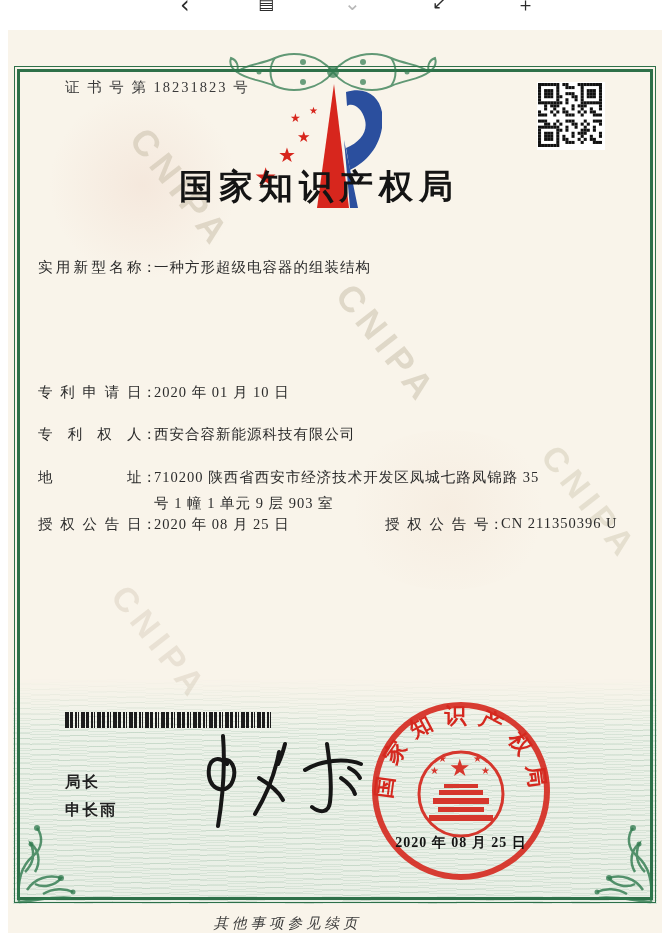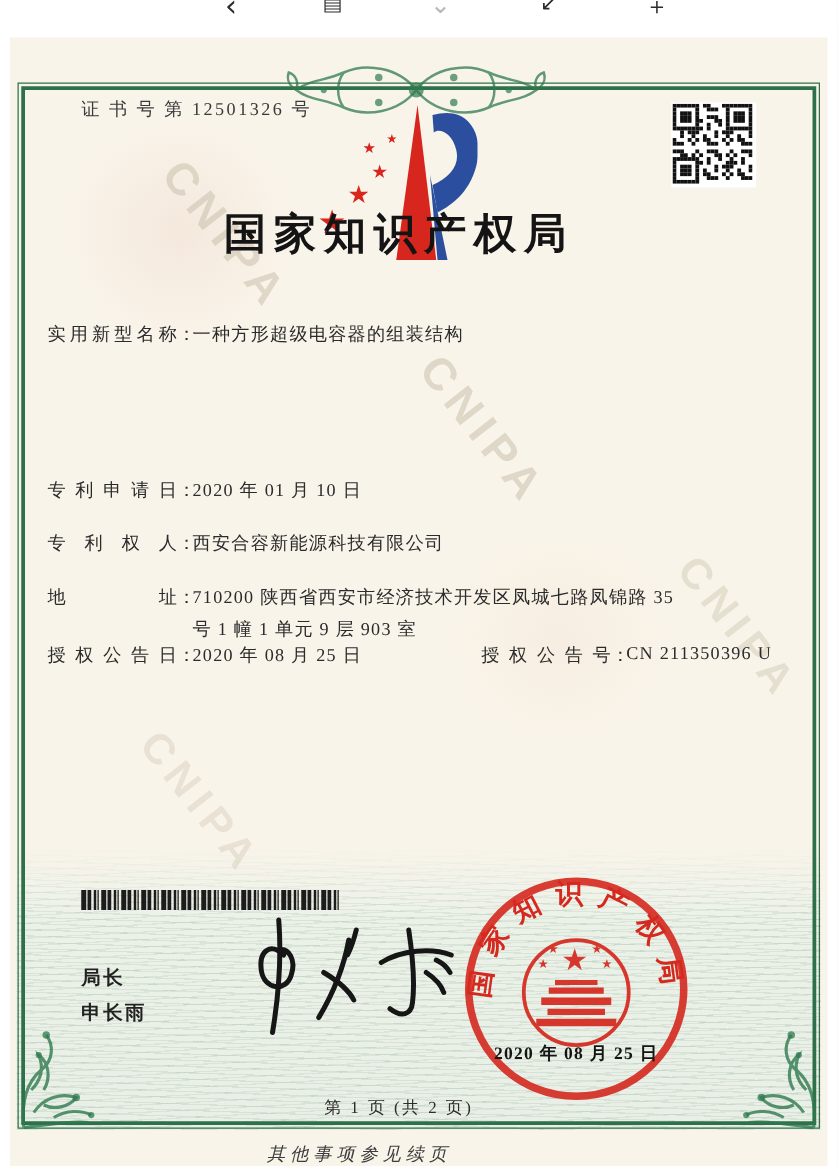--- a/index.html
+++ b/index.html
@@ -98,21 +98,21 @@
       <circle cx="110" cy="30" r="6"></circle>
       <circle cx="80" cy="20" r="3"></circle>
         <circle cx="140" cy="20" r="3"></circle>
       <circle cx="80" cy="40" r="3"></circle>
         <circle cx="140" cy="40" r="3"></circle>
       <circle cx="36" cy="30" r="2.5"></circle>
         <circle cx="184" cy="30" r="2.5"></circle>
     </g>
   </svg>
 
-  <div class="cert-no">证 书 号 第 12501326 号</div>
+  <div class="cert-no">证 书 号 第 18231823 号</div>
 
   <svg class="logo" viewBox="0 0 130 128">
     <g fill="#d7261d" font-family="'DejaVu Sans',sans-serif">
       <text x="2" y="104" font-size="26">★</text>
       <text x="26" y="80" font-size="20">★</text>
       <text x="45" y="60" font-size="15">★</text>
       <text x="38" y="40" font-size="12">★</text>
       <text x="57" y="32" font-size="10">★</text>
     </g>
     <polygon points="82,2 97,126 65,126" fill="#d7261d"></polygon>
@@ -389,21 +389,20 @@
           <rect x="61" y="96" width="56" height="6"></rect>
           <rect x="66" y="105" width="46" height="5"></rect>
           <rect x="57" y="113" width="64" height="6"></rect>
           <rect x="72" y="82" width="34" height="4"></rect>
         </g>
       </g>
     </svg>
     <div class="seal-date">2020 年 08 月 25 日</div>
   </div>
 
-  <div class="page-num">第 1 页 (共 2 页)</div>
 
   <svg class="corner left" viewBox="0 0 64 84">
     <g fill="none" stroke="#2f7a4e" stroke-width="2.5" opacity=".8">
       <path d="M6,82 C4,62 8,46 20,36 C30,28 30,16 24,8"></path>
       <path d="M6,82 C26,80 44,76 58,78"></path>
       <path d="M14,70 C22,58 36,54 48,58 C42,66 30,68 22,64"></path>
       <path d="M12,52 C20,44 22,34 18,24 C26,30 28,42 22,52"></path>
       <path d="M30,74 C40,68 52,68 60,72"></path>
     </g>
     <g fill="#2f7a4e" opacity=".75">

